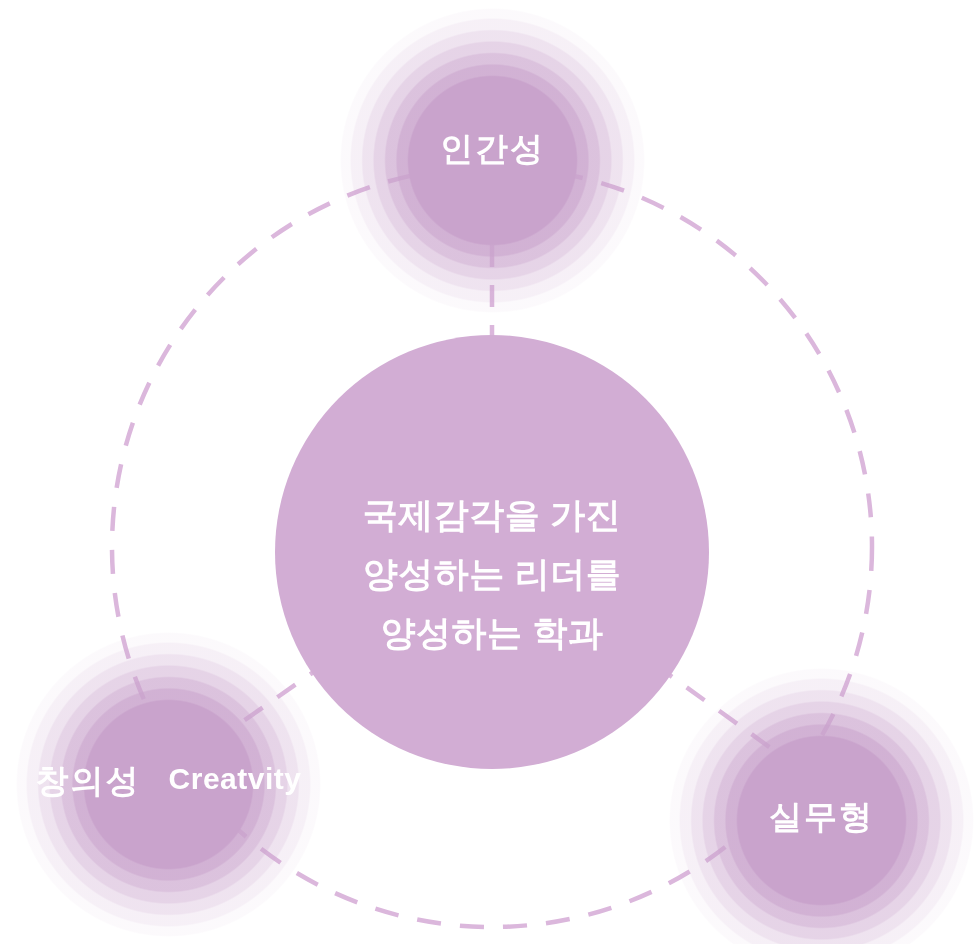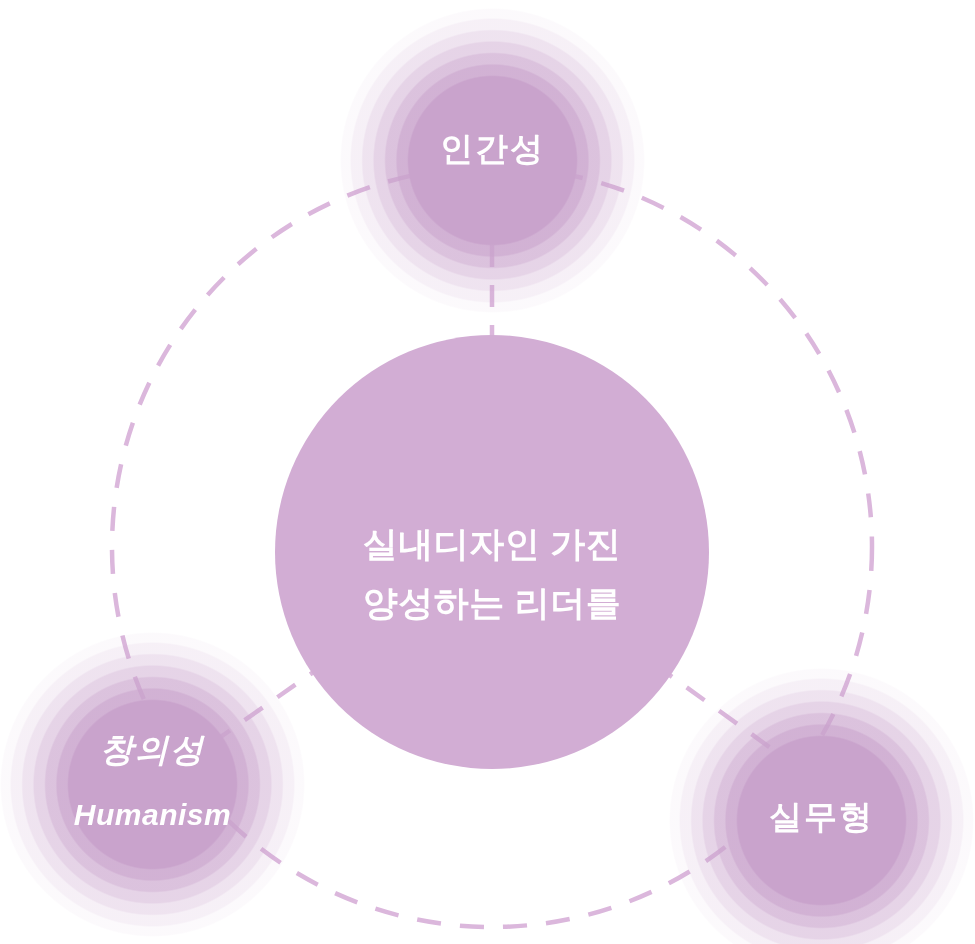--- a/index.html
+++ b/index.html
@@ -56,26 +56,26 @@
       rgba(201,163,204,0.30) 85%,
       rgba(201,163,204,0.16) 86%,
       rgba(201,163,204,0.16) 92.5%,
       rgba(201,163,204,0.06) 93.5%,
       rgba(201,163,204,0.06) 99%,
       rgba(201,163,204,0) 100%);
     display:flex;align-items:center;justify-content:center;
     text-align:center;
   }
   .node-humanism   {left:340px;top:8px;}
-  .node-creativity {left:0px;  top:632px;font-style:italic;}
+  .node-creativity {left:16px;  top:632px;}
   .node-practicality{left:669px;top:668px;}
 
   .node-label{
     position:relative;
-    display:flex;flex-direction:column;gap:28px;
+    display:flex;flex-direction:row;gap:28px;
     color:var(--text);font-weight:bold;white-space:nowrap;
   }
   .node-humanism .node-label{top:-12px;}
   .node-creativity .node-label, .node-practicality .node-label{top:-4px;}
   .node-ko{font-size:33px;line-height:39px;letter-spacing:2px;}
   .node-en{font-size:30px;line-height:35px;letter-spacing:0.5px;}
 </style>
 </head>
 <body>
 
@@ -83,35 +83,36 @@
 
   <svg class="lines" viewBox="0 0 975 944" aria-hidden="true">
     <circle cx="492" cy="547" r="380" fill="none" stroke="var(--dash)" stroke-width="4.5" stroke-dasharray="24 19.2"></circle>
     <line x1="492" y1="547" x2="492" y2="160" stroke="var(--dash)" stroke-width="4.5" stroke-dasharray="22 18"></line>
     <line x1="492" y1="547" x2="152" y2="785" stroke="var(--dash)" stroke-width="4.5" stroke-dasharray="22 18"></line>
     <line x1="492" y1="547" x2="822" y2="785" stroke="var(--dash)" stroke-width="4.5" stroke-dasharray="22 18"></line>
   </svg>
 
   <div class="center-circle">
     <div class="center-text">
-      <div>실내디자인 가진</div>
+      <div>국제감각을 가진</div>
       <div>양성하는 리더를</div>
+      <div>양성하는 학과</div>
     </div>
   </div>
 
   <div class="node node-humanism">
     <div class="node-label">
       <span class="node-ko">인간성</span>
     </div>
   </div>
 
   <div class="node node-creativity">
     <div class="node-label">
       <span class="node-ko">창의성</span>
-      <span class="node-en">Humanism</span>
+      <span class="node-en">Creatvity</span>
     </div>
   </div>
 
   <div class="node node-practicality">
     <div class="node-label">
       <span class="node-ko">실무형</span>
     </div>
   </div>
 
 </div>

